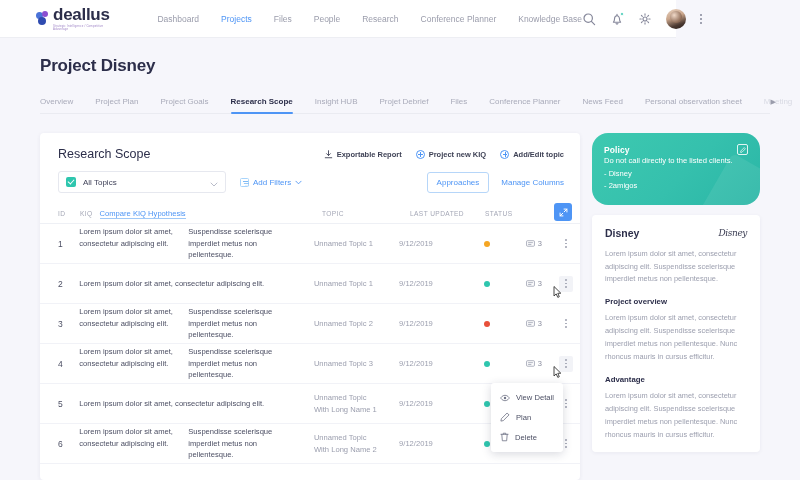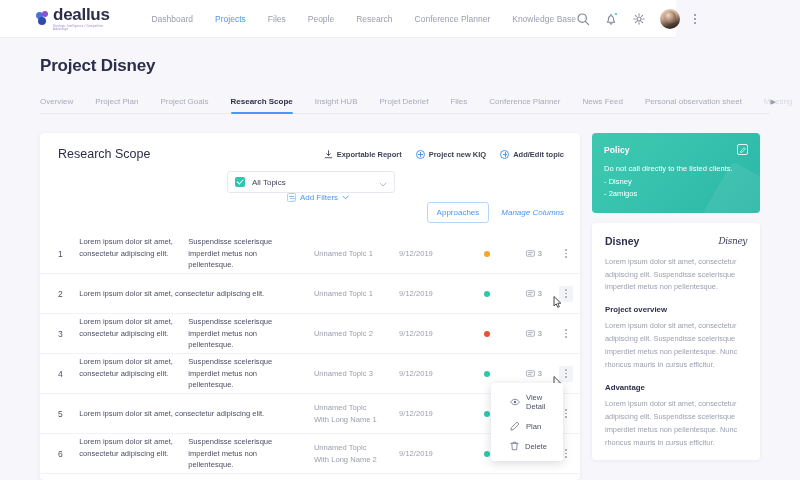--- a/index.html
+++ b/index.html
@@ -21,21 +21,21 @@
   .logo-wrap { display: flex; align-items: center; margin-left: 22px; }
   .logo-mark { position: relative; width: 16px; height: 16px; margin-right: 3px; }
   .logo-mark i { position: absolute; border-radius: 50%; display: block; }
   .logo-mark .d1 { width: 7px; height: 7px; background: #4a73d8; left: 0px; top: 1px; }
   .logo-mark .d2 { width: 6px; height: 6px; background: #8b4fd0; left: 6px; top: 0px; }
   .logo-mark .d3 { width: 8px; height: 8px; background: #2f4bb0; left: 2px; top: 6px; }
   .logo-text { display: flex; flex-direction: column; line-height: 1; }
   .logo-name { font-size: 17px; font-weight: bold; color: #2c2e4a; letter-spacing: -0.3px; }
   .logo-tag { font-size: 2.8px; color: #9b7fc4; letter-spacing: 0.2px; margin-top: 2px; }
   .nav-div { width: 1px; height: 22px; background: #eceef4; margin-left: 18px; }
-  .nav { display: flex; align-items: center; gap: 22px; margin-left: 22px; }
+  .nav { display: flex; align-items: center; gap: 22px; margin-left: 28px; }
   .nav a { font-size: 8.5px; color: #9a9cab; text-decoration: none; cursor: pointer; white-space: nowrap; }
   .nav a.active { color: #4e95f5; }
   .topright { margin-left: auto; display: flex; align-items: center; gap: 14px; margin-right: 12px; }
   .ticon { width: 14px; height: 14px; cursor: pointer; position: relative; color: #85879a; }
   .ticon svg { display: block; }
   .bell-dot { position: absolute; right: 0px; top: 0px; width: 4px; height: 4px; border-radius: 50%; background: #2ec6ae; border: 1px solid #fff; }
   .avatar {
     width: 20px; height: 20px; border-radius: 50%; cursor: pointer; overflow: hidden;
     background: linear-gradient(160deg,#e8d2c0 0%,#caa68c 40%,#4a3830 75%,#2b201c 100%);
     position: relative;
@@ -70,39 +70,39 @@
   .card-title { font-size: 12.5px; color: #2c2e4a; font-weight: normal; }
   .head-actions { margin-left: auto; display: flex; align-items: center; gap: 14px; }
   .hact { display: flex; align-items: center; gap: 4px; font-size: 7.5px; font-weight: bold; color: #3f4256; cursor: pointer; white-space: nowrap; }
   .hact svg { display: block; }
   .circ-plus { width: 9px; height: 9px; border-radius: 50%; border: 1px solid #4e95f5; position: relative; flex: none; }
   .circ-plus::before, .circ-plus::after { content:""; position:absolute; background:#4e95f5; }
   .circ-plus::before { left:1.5px; top:3.4px; width:4.5px; height:1px; }
   .circ-plus::after { top:1.5px; left:3.4px; height:4.5px; width:1px; }
 
   
-  .filter-row { display: flex; align-items: center; padding: 10px 16px 0 18px; flex-direction: column; }
+  .filter-row { display: flex; align-items: center; padding: 10px 16px 0 18px; }
   .topic-select {
     width: 168px; height: 22px; border: 1px solid #e6e8ef; border-radius: 3px;
     display: flex; align-items: center; padding: 0 7px; cursor: pointer; background:#fff;
   }
   .chk { width: 10px; height: 10px; border-radius: 2px; background: #2ec6ae; position: relative; flex: none; margin-right: 7px; }
   .chk::after { content:""; position:absolute; left:2.8px; top:1.4px; width:3px; height:5px; border:solid #fff; border-width:0 1.4px 1.4px 0; transform: rotate(42deg); }
   .topic-label { font-size: 8px; color: #41435a; }
   .chev { margin-left: auto; color: #b9bcc9; }
   .add-filters { display: flex; align-items: center; gap: 4px; margin-left: 14px; cursor: pointer; }
   .filter-ico { width: 9px; height: 9px; border: 1px solid #a8d4fb; border-radius: 1.5px; position: relative; flex:none; }
   .filter-ico::after { content:""; position:absolute; left:1.5px; top:2px; width:5px; height:1px; background:#7cb9f5; box-shadow: 0.8px 2px 0 -0.1px #7cb9f5, 1.6px 4px 0 -0.4px #7cb9f5; }
   .add-filters-label { font-size: 8px; color: #4e95f5; }
   .right-ctrls { margin-left: auto; display: flex; align-items: center; gap: 12px; }
   .btn-approaches {
     border: 1px solid #b6d6f9; color: #4e95f5; font-size: 8px; border-radius: 3px;
     padding: 5px 9px; background: #fff; cursor: pointer; white-space: nowrap;
   }
-  .link-manage { font-size: 8px; color: #4e95f5; cursor: pointer; white-space: nowrap; font-style: italic; }
+  .link-manage { font-size: 8px; color: #4e95f5; cursor: pointer; white-space: nowrap; }
 
   
   .tbl { width: 100%; margin-top: 11px; }
   .thead { display: flex; align-items: center; height: 20px; padding: 0 0 0 18px;
            border-bottom: 1px solid #eef0f5; position: relative; }
   .th { font-size: 6.6px; color: #a4a7b6; letter-spacing: 0.4px; text-transform: uppercase; }
   .c-id { width: 22px; }
   .c-kiq { width: 242px; display: flex; align-items: baseline; gap: 7px; }
   .c-topic { width: 88px; }
   .c-date { width: 75px; }
@@ -131,38 +131,38 @@
   .kebab.hl { background: #f2f3f7; }
 
   .cursor { position: absolute; width: 9px; height: 12px; pointer-events: none; }
   .cursor svg { display:block; }
 
   
   .dropdown {
     position: absolute; left: 491px; top: 383px; width: 72px; background: #fff;
     border-radius: 3px; box-shadow: 0 2px 10px rgba(35,40,70,.18); padding: 5px 0; z-index: 40;
   }
-  .dd-item { display: flex; align-items: center; gap: 6px; padding: 5px 9px; font-size: 7.6px; color: #4b4e63; cursor: pointer; margin-left: 10px; }
+  .dd-item { display: flex; align-items: center; gap: 6px; padding: 5px 9px; font-size: 7.6px; color: #4b4e63; cursor: pointer; }
   .dd-item svg { display: block; color: #6f7386; flex: none; }
 
   
   .side { position: absolute; left: 592px; top: 133px; width: 168px; }
   .policy-card {
     background: linear-gradient(135deg,#3dc9b0 0%,#35c0ad 55%,#2ab6a6 100%);
-    border-radius: 4px; padding: 11px 12px 12px 12px; color: #fff; position: relative; overflow: hidden;
+    border-radius: 16px; padding: 11px 12px 12px 12px; color: #fff; position: relative; overflow: hidden;
   }
   .policy-card::after {
     content:""; position:absolute; right:-18px; bottom:-26px; width:66px; height:66px;
     background: rgba(255,255,255,.08); transform: rotate(30deg); border-radius: 6px;
   }
   .policy-head { display: flex; align-items: center; }
   .policy-title { font-size: 8.5px; font-weight: bold; letter-spacing: .1px; }
   .policy-edit { margin-left: auto; width: 11px; height: 11px; border: 1px solid rgba(255,255,255,.85);
                  border-radius: 2px; display: flex; align-items: center; justify-content: center; cursor: pointer; }
-  .policy-body { font-size: 7.6px; line-height: 1.65; margin-top: 8px; position: relative; z-index: 2; }
+  .policy-body { font-size: 7.6px; line-height: 1.65; position: relative; z-index: 2; }
   .policy-body div { white-space: nowrap; }
 
   .disney-card { background: #fff; border-radius: 4px; margin-top: 10px; padding: 12px 13px 14px 13px;
                  box-shadow: 0 1px 4px rgba(40,40,80,.06); height: 237px; overflow: hidden; }
   .disney-head { display: flex; align-items: center; }
   .disney-title { font-size: 10.5px; font-weight: bold; color: #2c2e4a; }
   .disney-logo { margin-left: auto; font-size: 9px; color: #3a3c52; font-style: italic;
                  font-family: "DejaVu Serif", serif; letter-spacing: -0.4px; }
   .sec-title { font-size: 7.8px; font-weight: bold; color: #2c2e4a; margin-top: 11px; }
   .sec-body { font-size: 7.4px; color: #9b9eae; line-height: 1.75; margin-top: 6px; }
@@ -290,20 +290,36 @@
             </svg>
         </span>
       </div>
       <div class="right-ctrls">
         <div class="btn-approaches">Approaches</div>
         <div class="link-manage">Manage Columns</div>
       </div>
     </div>
 
     <div class="tbl">
+      <div class="thead">
+        <div class="th c-id">ID</div>
+        <div class="c-kiq">
+          <span class="th">KIQ</span>
+          <span class="kiq-link">Compare KIQ Hypothesis</span>
+        </div>
+        <div class="th c-topic">TOPIC</div>
+        <div class="th c-date">LAST UPDATED</div>
+        <div class="th c-status">STATUS</div>
+        <div class="expand-btn">
+          <svg width="9" height="9" viewBox="0 0 10 10" fill="none" stroke="#fff" stroke-width="1.1" stroke-linecap="round">
+            <path d="M5.6 1.2h3.2v3.2M8.8 1.2 5.8 4.2"></path>
+              <path d="M4.4 8.8H1.2V5.6M1.2 8.8l3-3"></path>
+          </svg>
+        </div>
+      </div>
 
       <div class="trow">
         <div class="cell idc c-id">1</div>
         <div class="cell kiqc c-kiq">
           <div>Lorem ipsum dolor sit amet, consectetur adipiscing elit.</div>
             <div>Suspendisse scelerisque imperdiet metus non pellentesque.</div>
         </div>
         <div class="cell topicc c-topic">
           <div>Unnamed Topic 1</div>
         </div>

